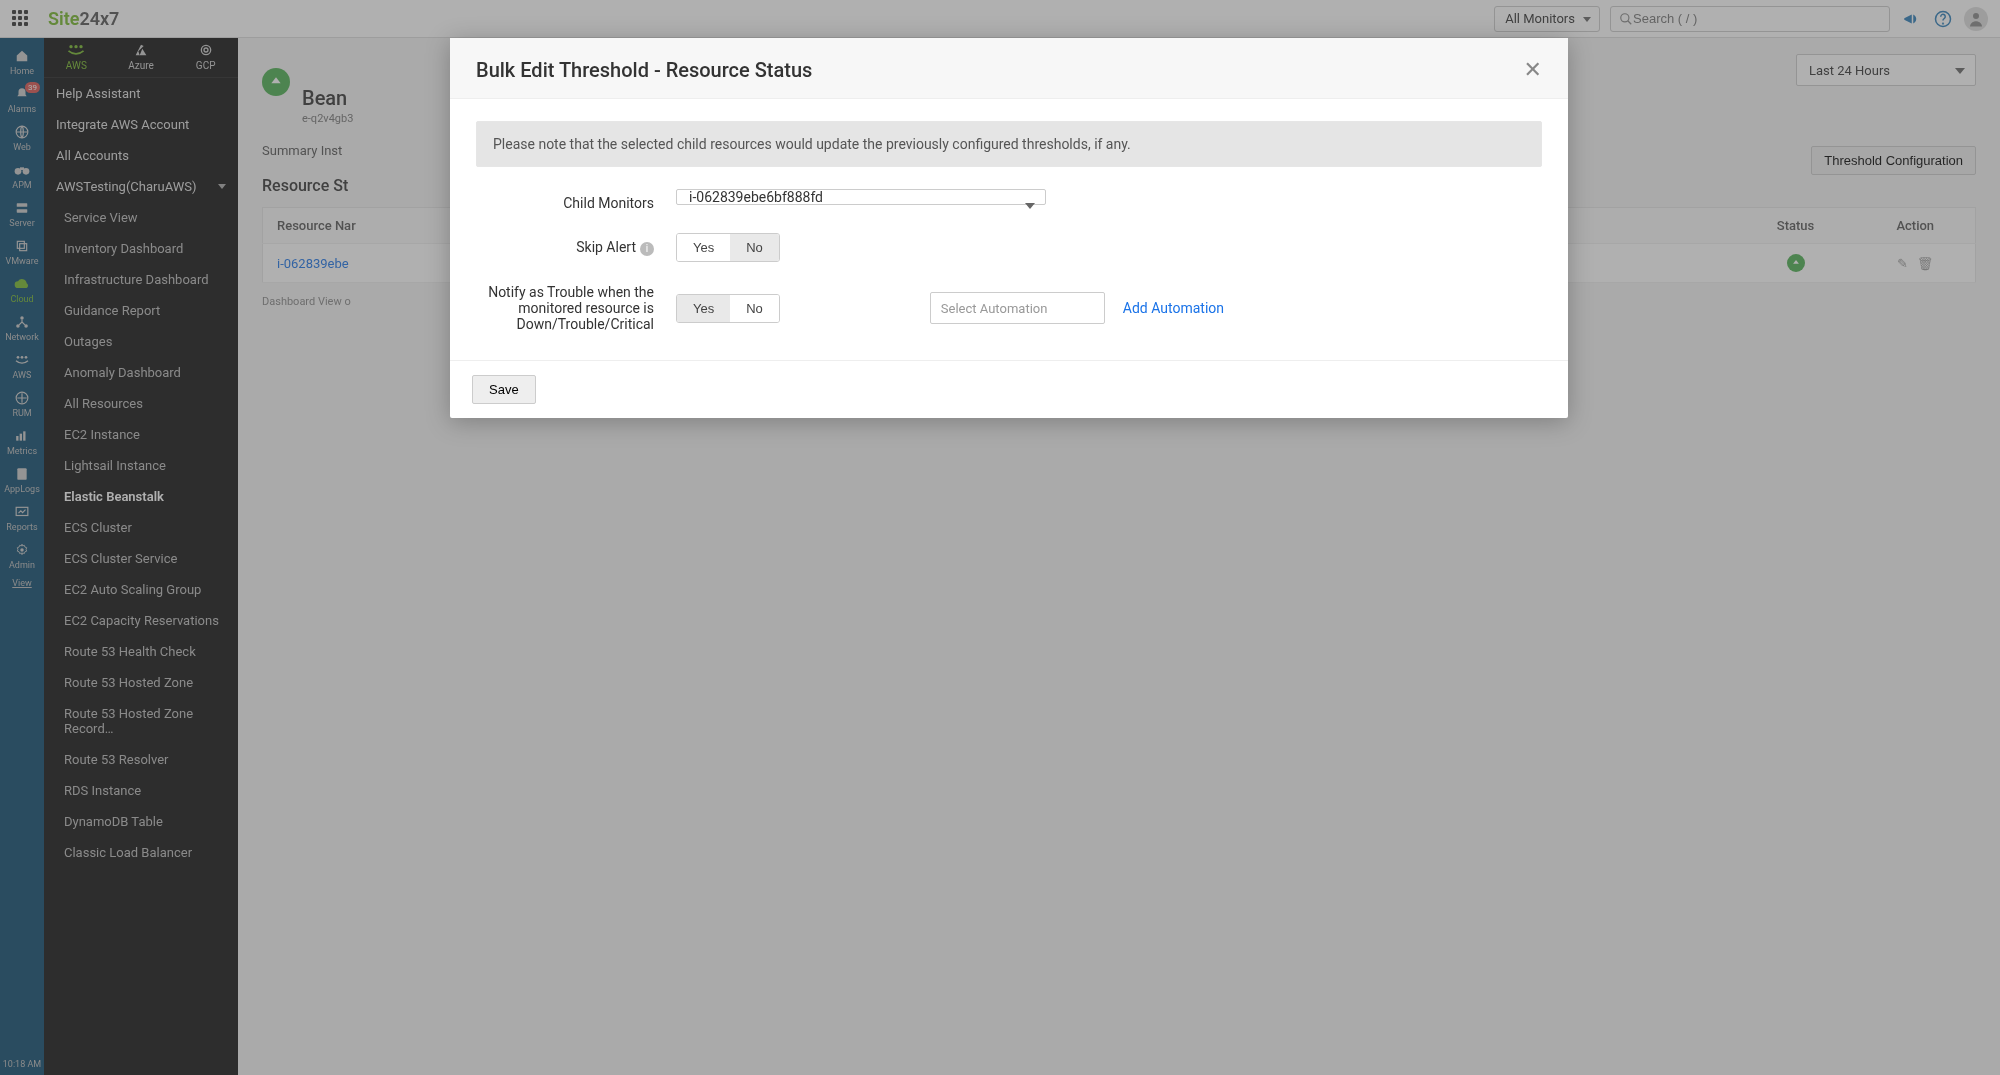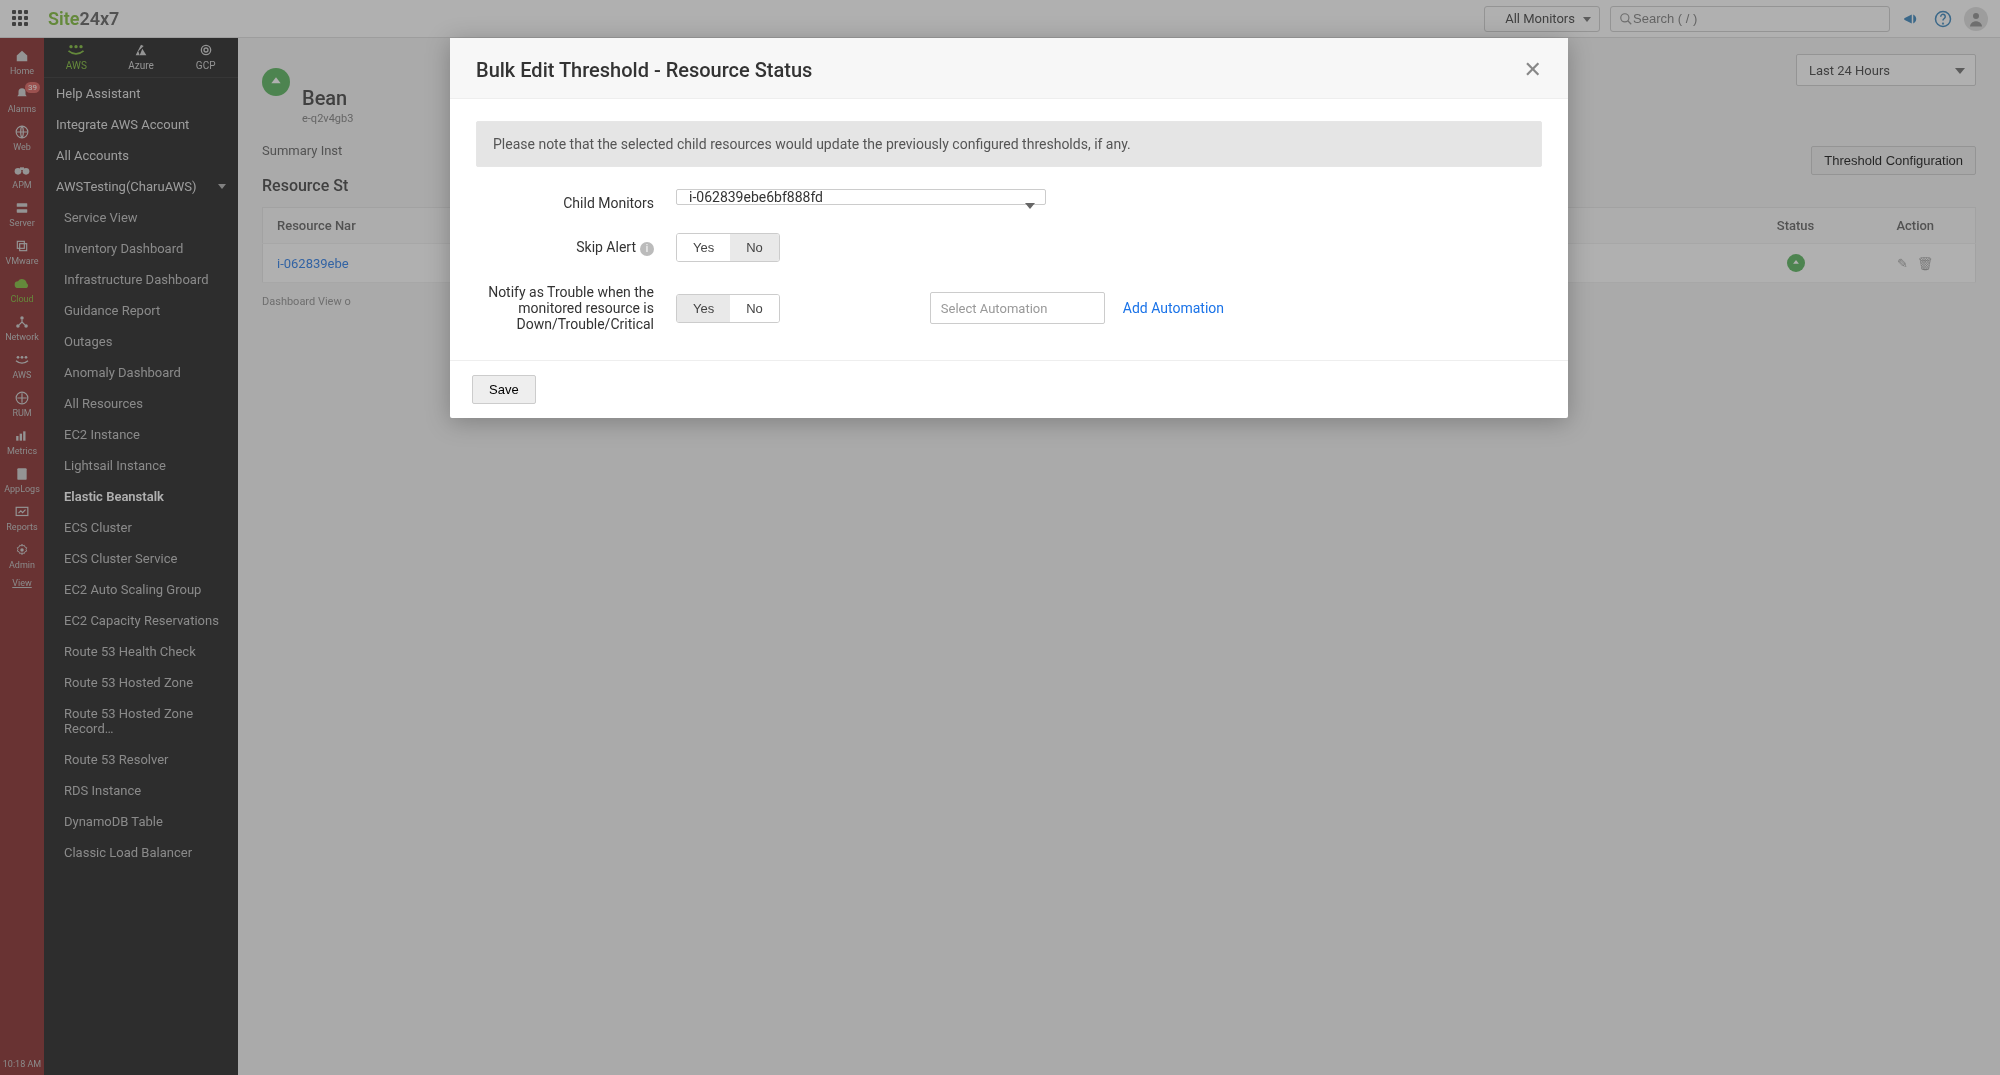--- a/index.html
+++ b/index.html
@@ -6,29 +6,29 @@
   body { font-family: -apple-system, BlinkMacSystemFont, "Segoe UI", Roboto, sans-serif; font-size: 13px; background: #f5f5f5; color: #333; width: 2000px; height: 1075px; overflow: hidden; position: relative; }
 
   
   .topbar { height: 38px; background: #fff; border-bottom: 1px solid #ddd; display: flex; align-items: center; padding: 0 12px; }
   .apps-icon { width: 18px; height: 18px; display: grid; grid-template-columns: repeat(3,4px); grid-template-rows: repeat(3,4px); gap: 2px; cursor: pointer; }
   .apps-icon span { background: #333; border-radius: 1px; }
   .logo { margin-left: 18px; font-size: 18px; font-weight: 600; }
   .logo .s1 { color: #76b82a; }
   .logo .s2 { color: #555; }
   .top-right { margin-left: auto; display: flex; align-items: center; gap: 10px; }
-  .monitor-select { border: 1px solid #ccc; background: #fff; height: 26px; padding: 0 24px 0 20px; border-radius: 3px; font-size: 13px; color: #333; position: relative; display: flex; align-items: center; cursor: pointer; }
+  .monitor-select { border: 1px solid #ccc; background: #fff; height: 26px; padding: 0 24px 0 10px; border-radius: 3px; font-size: 13px; color: #333; position: relative; display: flex; align-items: center; cursor: pointer; }
   .monitor-select::after { content:""; border-left:4px solid transparent; border-right:4px solid transparent; border-top:5px solid #666; position:absolute; right:8px; top:10px; }
   .search-box { display:flex; align-items:center; border:1px solid #ccc; border-radius:3px; height:26px; width:280px; padding:0 8px; color:#888; }
   .search-box input { border:none; outline:none; flex:1; font-size:13px; background:transparent; }
   .hicon { width:22px; height:22px; display:flex; align-items:center; justify-content:center; color:#2b7db8; cursor:pointer; }
   .avatar { width:24px; height:24px; border-radius:50%; background:#ddd; display:flex; align-items:center; justify-content:center; cursor:pointer; }
 
   
-  .rail { position:absolute; top:38px; left:0; width:44px; background:#7f1d1d; height:calc(100% - 38px); display:flex; flex-direction:column; align-items:center; padding-top:4px; color:#bbb; }
+  .rail { position:absolute; top:38px; left:0; width:44px; background:#0c4a6e; height:calc(100% - 38px); display:flex; flex-direction:column; align-items:center; padding-top:4px; color:#bbb; }
   .rail-item { width:44px; padding:6px 0 4px; text-align:center; font-size:9px; cursor:pointer; position:relative; }
   .rail-item.active { color:#76b82a; }
   .rail-item .ri { width:18px; height:16px; margin:0 auto 2px; display:flex; align-items:center; justify-content:center; }
   .rail-badge { position:absolute; top:2px; right:4px; background:#d9534f; color:#fff; border-radius:8px; font-size:8px; padding:0 3px; line-height:11px; }
   .rail-time { margin-top:auto; font-size:9px; padding:6px 0; }
   .rail-edit { font-size:9px; text-decoration:underline; padding:4px 0 12px; cursor:pointer;}
 
   
   .side2 { position:absolute; top:38px; left:44px; width:194px; background:#111; height:calc(100% - 38px); color:#ccc; overflow-y:auto; }
   .cloud-tabs { display:flex; height:40px; border-bottom:1px solid #222; }

